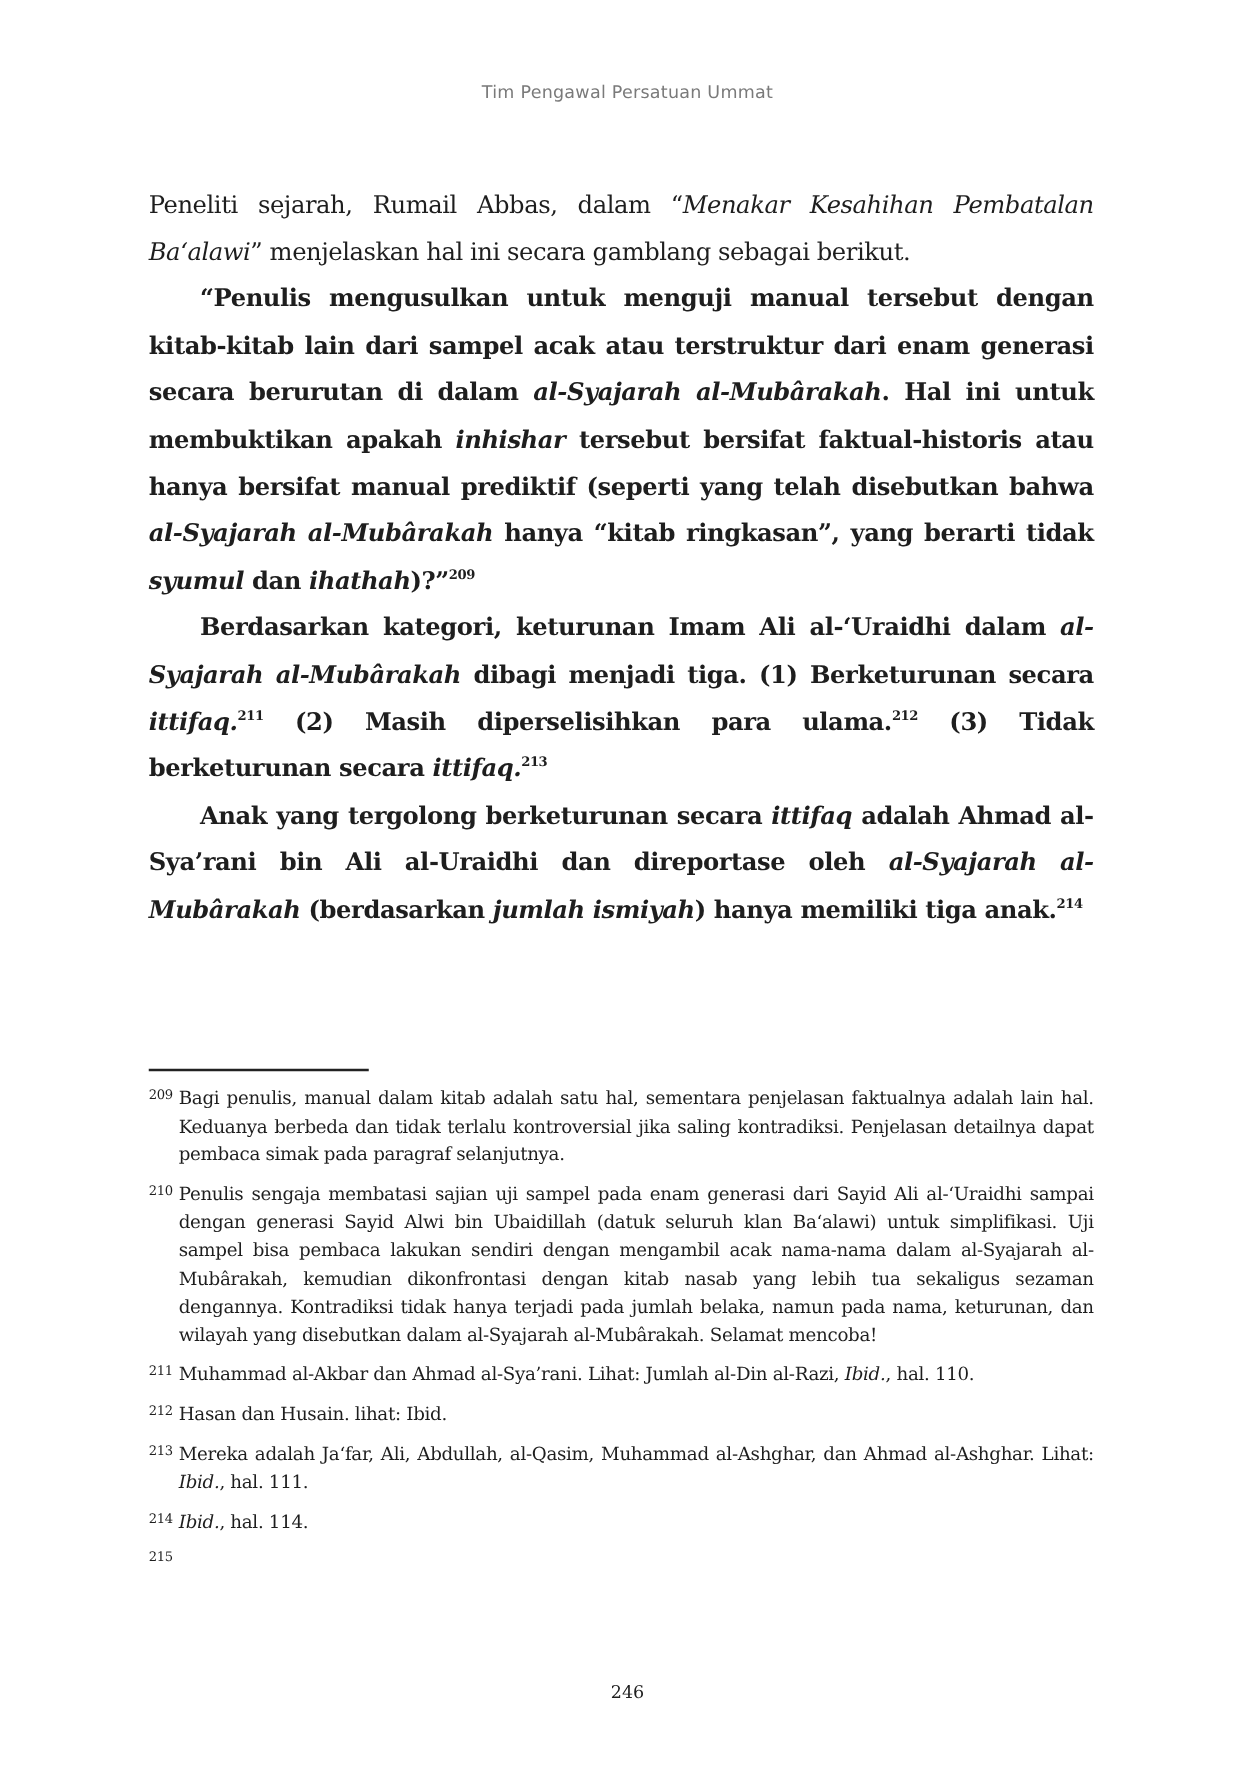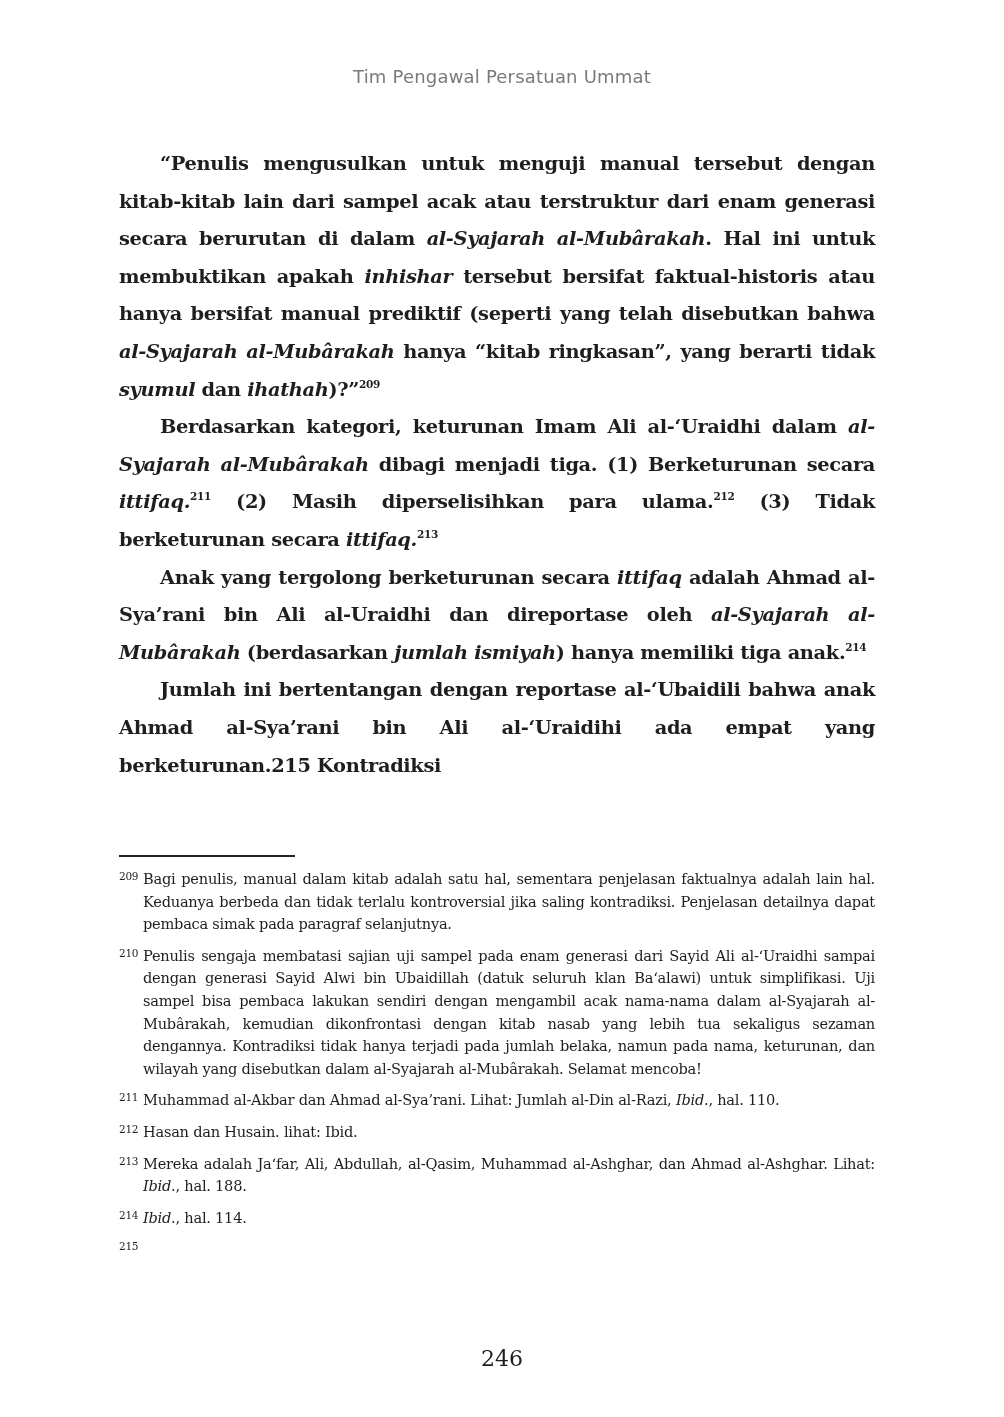--- a/index.html
+++ b/index.html
@@ -1,42 +1,42 @@
 <!DOCTYPE html>
 <html><head>
 <meta charset="utf-8">
 <style>
   html, body { margin: 0; padding: 0; background: #ffffff; }
   body { width: 1004px; height: 1417px; position: relative; overflow: hidden;
          font-family: "DejaVu Serif", serif; color: #1e1e1e; }
   .running-header { position: absolute; top: 66px; left: 0; width: 1004px; text-align: center;
-         font-family: "DejaVu Sans", sans-serif; font-size: 18px; color: #7a7a7a; letter-spacing: 0.2px; }
+         font-family: "DejaVu Sans", sans-serif; font-size: 14px; color: #7a7a7a; letter-spacing: 0.2px; }
   .body-text { position: absolute; top: 145px; left: 119px; width: 756px; }
   .para { margin: 0; font-size: 19.4px; line-height: 37.6px; text-align: justify; letter-spacing: -0.35px; }
   .para.indent { text-indent: 41px; font-weight: bold; }
   sup { font-size: 10.5px; line-height: 0; vertical-align: 8px; }
   .rule { position: absolute; top: 855px; left: 119px; width: 176px; height: 1.5px; background: #222; }
   .footnotes { position: absolute; top: 868px; left: 119px; width: 756px; }
   .fn { position: relative; font-size: 14.6px; line-height: 22.6px; text-align: justify;
         padding-left: 24px; margin-bottom: 9px; letter-spacing: -0.25px; }
   .fn .fn-num { position: absolute; left: 0; top: -3px; font-size: 10.5px; }
   .page-number { position: absolute; top: 1346px; left: 0; width: 1004px; text-align: center;
-        font-size: 22px; color: #1e1e1e; }
+        font-size: 14px; color: #1e1e1e; }
   i { font-style: italic; }
 </style>
 </head>
 <body>
 
 <div class="running-header">Tim Pengawal Persatuan Ummat</div>
 
 <div class="body-text">
+  <p class="para"><span>Peneliti sejarah, Rumail Abbas, dalam “</span><i>Menakar Kesahihan Pembatalan Ba‘alawi</i><span>” menjelaskan hal ini secara gamblang sebagai berikut.</span></p>
   <p class="para indent"><span>“Penulis mengusulkan untuk menguji manual tersebut dengan kitab-kitab lain dari sampel acak atau terstruktur dari enam generasi secara berurutan di dalam </span><i>al-Syajarah al-Mubârakah</i><span>. Hal ini untuk membuktikan apakah </span><i>inhishar</i><span> tersebut bersifat faktual-historis atau hanya bersifat manual prediktif (seperti yang telah disebutkan bahwa </span><i>al-Syajarah al-Mubârakah</i><span> hanya “kitab ringkasan”, yang berarti tidak </span><i>syumul</i><span> dan </span><i>ihathah</i><span>)?”</span><sup>209</sup></p>
   <p class="para indent"><span>Berdasarkan kategori, keturunan Imam Ali al-‘Uraidhi dalam </span><i>al-Syajarah al-Mubârakah</i><span> dibagi menjadi tiga. (1) Berketurunan secara </span><i>ittifaq.</i><sup>211</sup><span> (2) Masih diperselisihkan para ulama.</span><sup>212</sup><span> (3) Tidak berketurunan secara </span><i>ittifaq.</i><sup>213</sup></p>
   <p class="para indent"><span>Anak yang tergolong berketurunan secara </span><i>ittifaq</i><span> adalah Ahmad al-Sya’rani bin Ali al-Uraidhi dan direportase oleh </span><i>al-Syajarah al-Mubârakah</i><span> (berdasarkan </span><i>jumlah ismiyah</i><span>) hanya memiliki tiga anak.</span><sup>214</sup></p>
-  <p class="para indent"><span>Jumlah ini bertentangan dengan reportase al-‘Ubaidili bahwa anak Ahmad al-Sya’rani bin Ali al-‘Uraidihi ada empat yang berketurunan.215 Kontradiksi</span></p>
 </div>
 
 <div class="rule"></div>
 
 <div class="footnotes">
   <div class="fn">
     <span class="fn-num">209</span>
     <span><span>Bagi penulis, manual dalam kitab adalah satu hal, sementara penjelasan faktualnya adalah lain hal. Keduanya berbeda dan tidak terlalu kontroversial jika saling kontradiksi. Penjelasan detailnya dapat pembaca simak pada paragraf selanjutnya.</span></span>
   </div>
   <div class="fn">
@@ -46,21 +46,21 @@
   <div class="fn">
     <span class="fn-num">211</span>
     <span><span>Muhammad al-Akbar dan Ahmad al-Sya’rani. Lihat: Jumlah al-Din al-Razi, </span><i>Ibid.</i><span>, hal. 110.</span></span>
   </div>
   <div class="fn">
     <span class="fn-num">212</span>
     <span><span>Hasan dan Husain. lihat: Ibid.</span></span>
   </div>
   <div class="fn">
     <span class="fn-num">213</span>
-    <span><span>Mereka adalah Ja‘far, Ali, Abdullah, al-Qasim, Muhammad al-Ashghar, dan Ahmad al-Ashghar. Lihat: </span><i>Ibid.</i><span>, hal. 188.</span></span>
+    <span><span>Mereka adalah Ja‘far, Ali, Abdullah, al-Qasim, Muhammad al-Ashghar, dan Ahmad al-Ashghar. Lihat: </span><i>Ibid.</i><span>, hal. 111.</span></span>
   </div>
   <div class="fn">
     <span class="fn-num">214</span>
     <span><i>Ibid.</i><span>, hal. 114.</span></span>
   </div>
   <div class="fn">
     <span class="fn-num">215</span>
   </div>
 </div>
 

